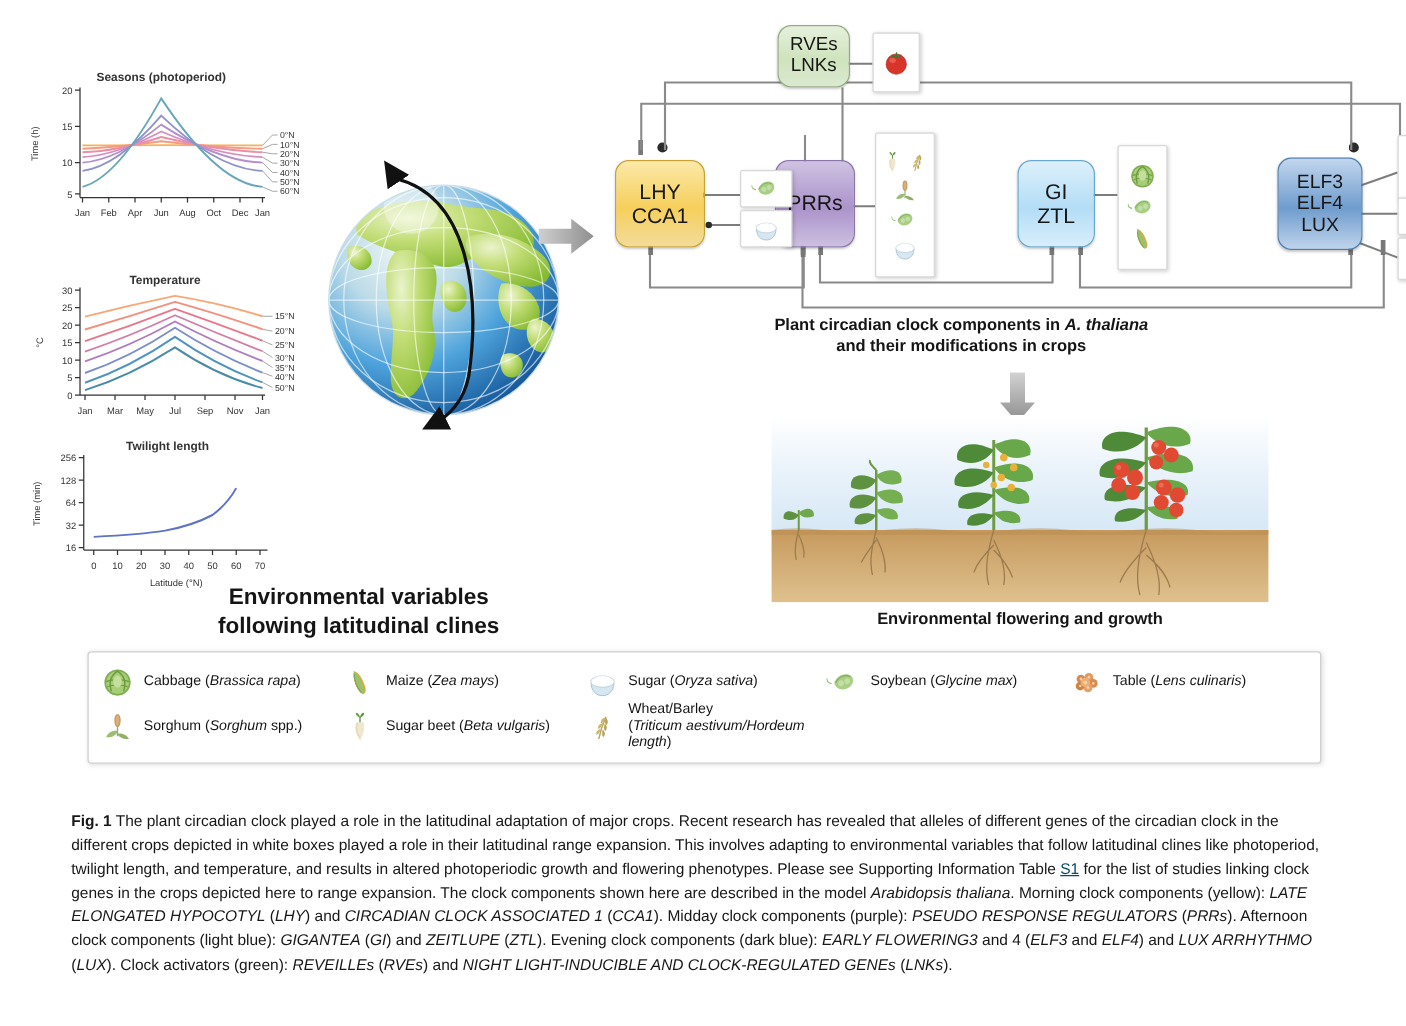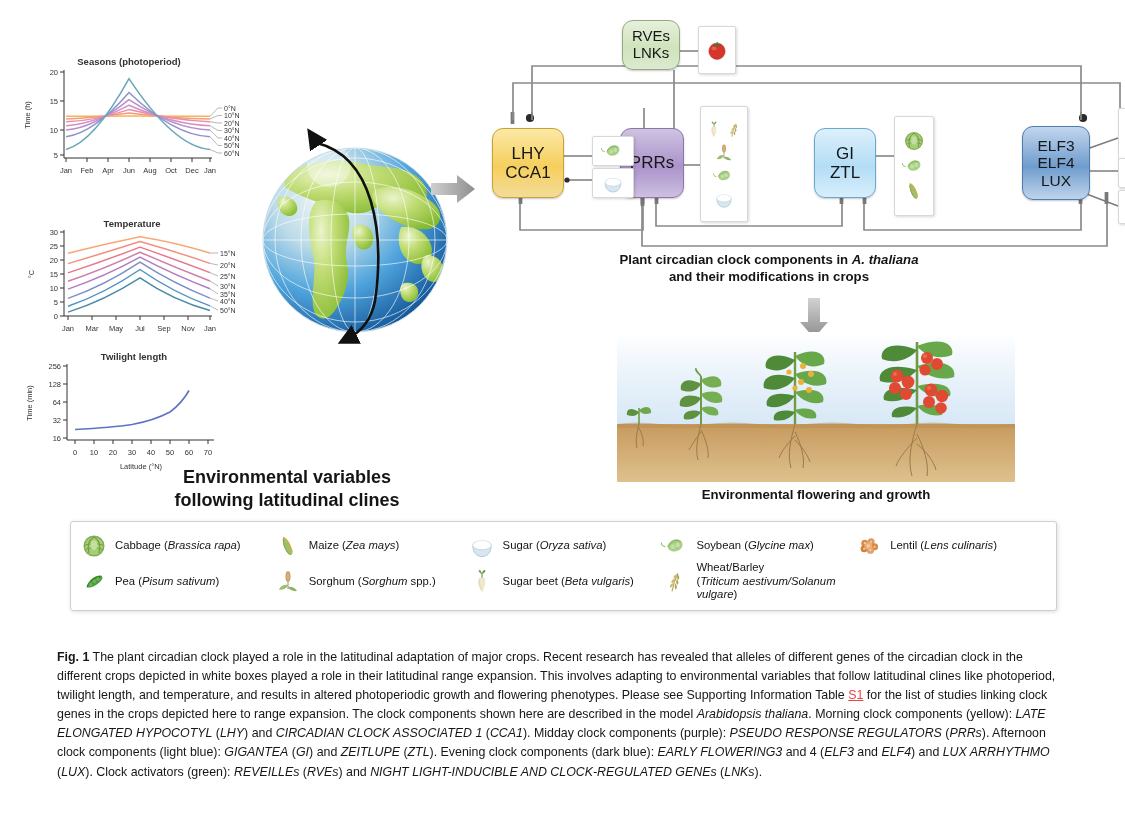--- a/index.html
+++ b/index.html
@@ -56,21 +56,21 @@
   .li{display:flex;align-items:center;gap:6px;font-size:11.3px;color:#141414;line-height:1.2;}
   .li .ic{flex:0 0 30px;width:30px;height:30px;display:flex;align-items:center;justify-content:center;}
   .li .tx{white-space:nowrap;}
   .li .tx.two{white-space:normal;}
   i{font-style:italic;}
 
   
   .caption{position:absolute;left:57px;top:648px;width:1012px;font-size:12.4px;
            line-height:1.54;color:#171717;text-align:left;}
   .caption b{font-weight:bold;}
-  .caption .s1{color:#ef4444;}
+  .caption .s1{color:#0c4a6e;}
 </style>
 </head>
 <body>
 
 <svg width="0" height="0" style="position:absolute" aria-hidden="true">
   <defs>
     <symbol id="ic-cabbage" viewBox="0 0 40 40">
       <circle cx="20" cy="20" r="15" fill="#7fae4f"></circle>
       <circle cx="20" cy="20" r="13" fill="#a7cd77"></circle>
       <path d="M20 7 C12 12 10 20 13 30 M20 7 C28 12 30 20 27 30" stroke="#6b9a40" stroke-width="1.6" fill="none"></path>
@@ -724,29 +724,21 @@
           </span>
         <span class="tx"><span>Soybean</span> (<i>Glycine max</i>)</span>
       </div>
 
       <div class="li">
         <span class="ic">
             <svg width="28" height="28">
               <use href="#ic-lentil" width="28" height="28"></use>
             </svg>
           </span>
-        <span class="tx"><span>Lentil</span> (<i>Lens culinaris</i>)</span>
-      </div>
-      <div class="li">
-        <span class="ic">
-            <svg width="28" height="28">
-              <use href="#ic-pea" width="28" height="28"></use>
-            </svg>
-          </span>
-        <span class="tx"><span>Pea</span> (<i>Pisum sativum</i>)</span>
+        <span class="tx"><span>Table</span> (<i>Lens culinaris</i>)</span>
       </div>
       <div class="li">
         <span class="ic">
             <svg width="28" height="28">
               <use href="#ic-sorghum" width="28" height="28"></use>
             </svg>
           </span>
         <span class="tx"><span>Sorghum</span> (<i>Sorghum</i><span> spp.</span>)</span>
       </div>
       <div class="li">
@@ -756,21 +748,21 @@
             </svg>
           </span>
         <span class="tx"><span>Sugar beet</span> (<i>Beta vulgaris</i>)</span>
       </div>
       <div class="li">
         <span class="ic">
             <svg width="28" height="28">
               <use href="#ic-wheat" width="28" height="28"></use>
             </svg>
           </span>
-        <span class="tx two"><span>Wheat/Barley</span><br>(<i>Triticum aestivum/Solanum vulgare</i>)</span>
+        <span class="tx two"><span>Wheat/Barley</span><br>(<i>Triticum aestivum/Hordeum length</i>)</span>
       </div>
     </div>
   </div>
 </div>
 
 <div class="caption">
   <b>Fig. 1</b>
   <span>The plant circadian clock played a role in the latitudinal adaptation of major crops. Recent research has revealed that alleles of different genes of the circadian clock in the different crops depicted in white boxes played a role in their latitudinal range expansion. This involves adapting to environmental variables that follow latitudinal clines like photoperiod, twilight length, and temperature, and results in altered photoperiodic growth and flowering phenotypes. Please see Supporting Information Table </span><a href="#" class="s1">S1</a><span> for the list of studies linking clock genes in the crops depicted here to range expansion. The clock components shown here are described in the model </span><i>Arabidopsis thaliana</i><span>. Morning clock components (yellow): </span><i>LATE ELONGATED HYPOCOTYL</i><span> (</span><i>LHY</i><span>) and </span><i>CIRCADIAN CLOCK ASSOCIATED 1</i><span> (</span><i>CCA1</i><span>). Midday clock components (purple): </span><i>PSEUDO RESPONSE REGULATORS</i><span> (</span><i>PRRs</i><span>). Afternoon clock components (light blue): </span><i>GIGANTEA</i><span> (</span><i>GI</i><span>) and </span><i>ZEITLUPE</i><span> (</span><i>ZTL</i><span>). Evening clock components (dark blue): </span><i>EARLY FLOWERING3</i><span> and 4 (</span><i>ELF3</i><span> and </span><i>ELF4</i><span>) and </span><i>LUX ARRHYTHMO</i><span> (</span><i>LUX</i><span>). Clock activators (green): </span><i>REVEILLEs</i><span> (</span><i>RVEs</i><span>) and </span><i>NIGHT LIGHT-INDUCIBLE AND CLOCK-REGULATED GENEs</i><span> (</span><i>LNKs</i><span>).</span>
 </div>
 

